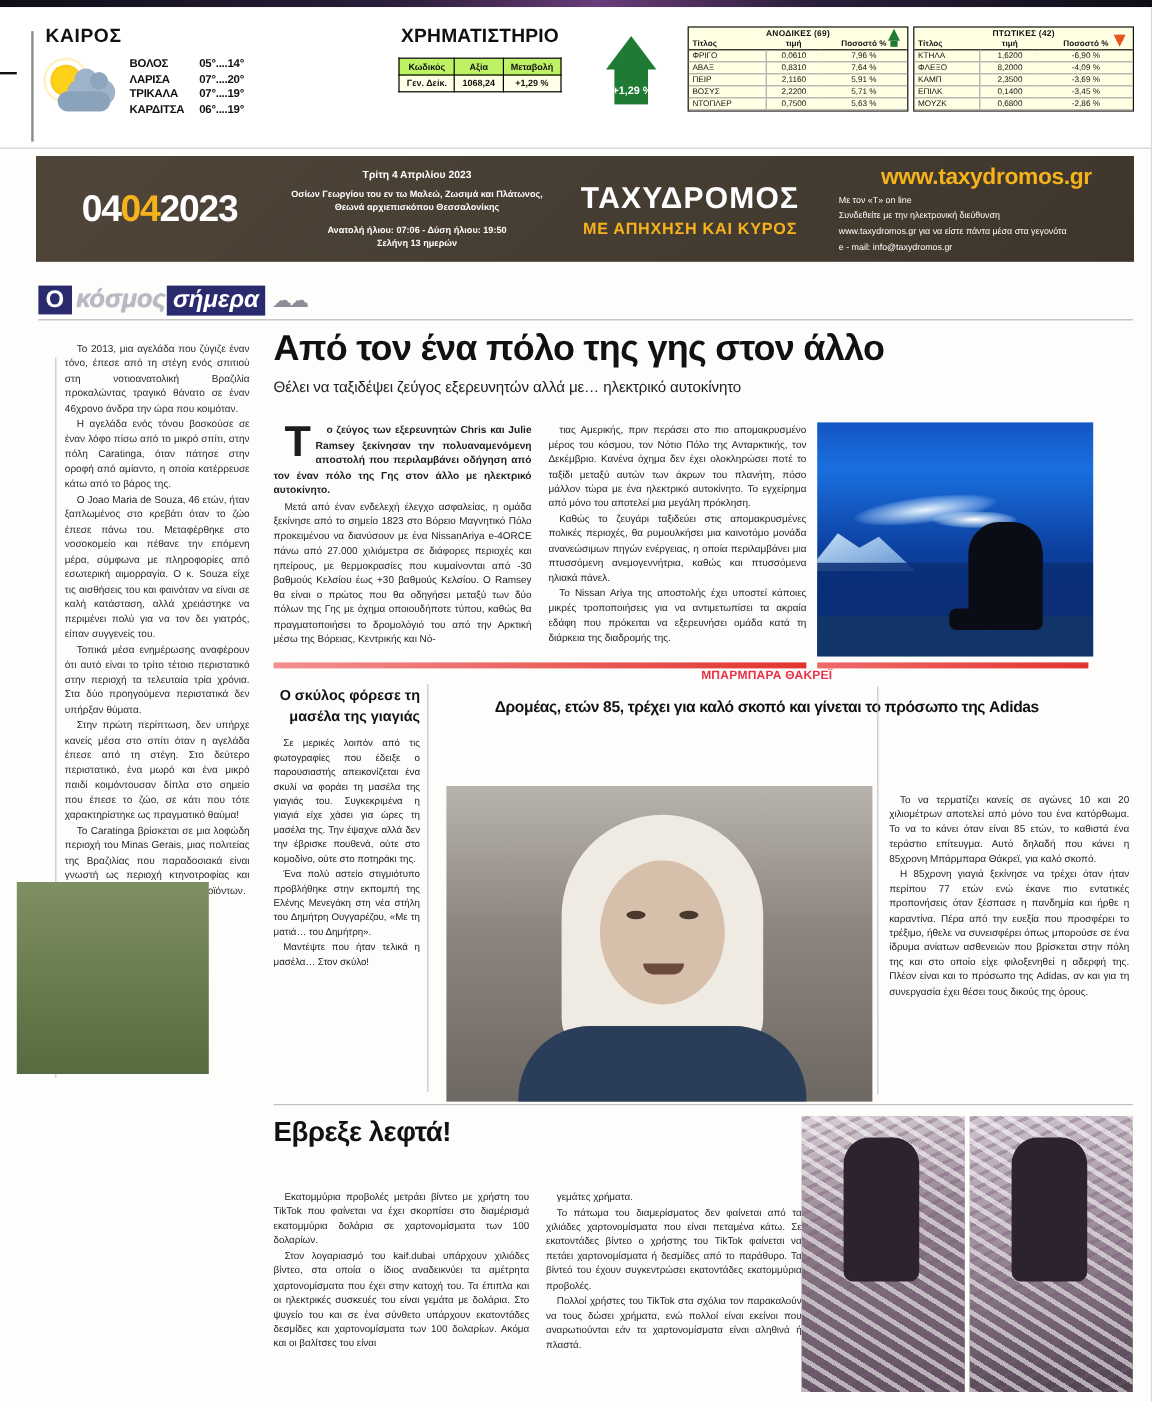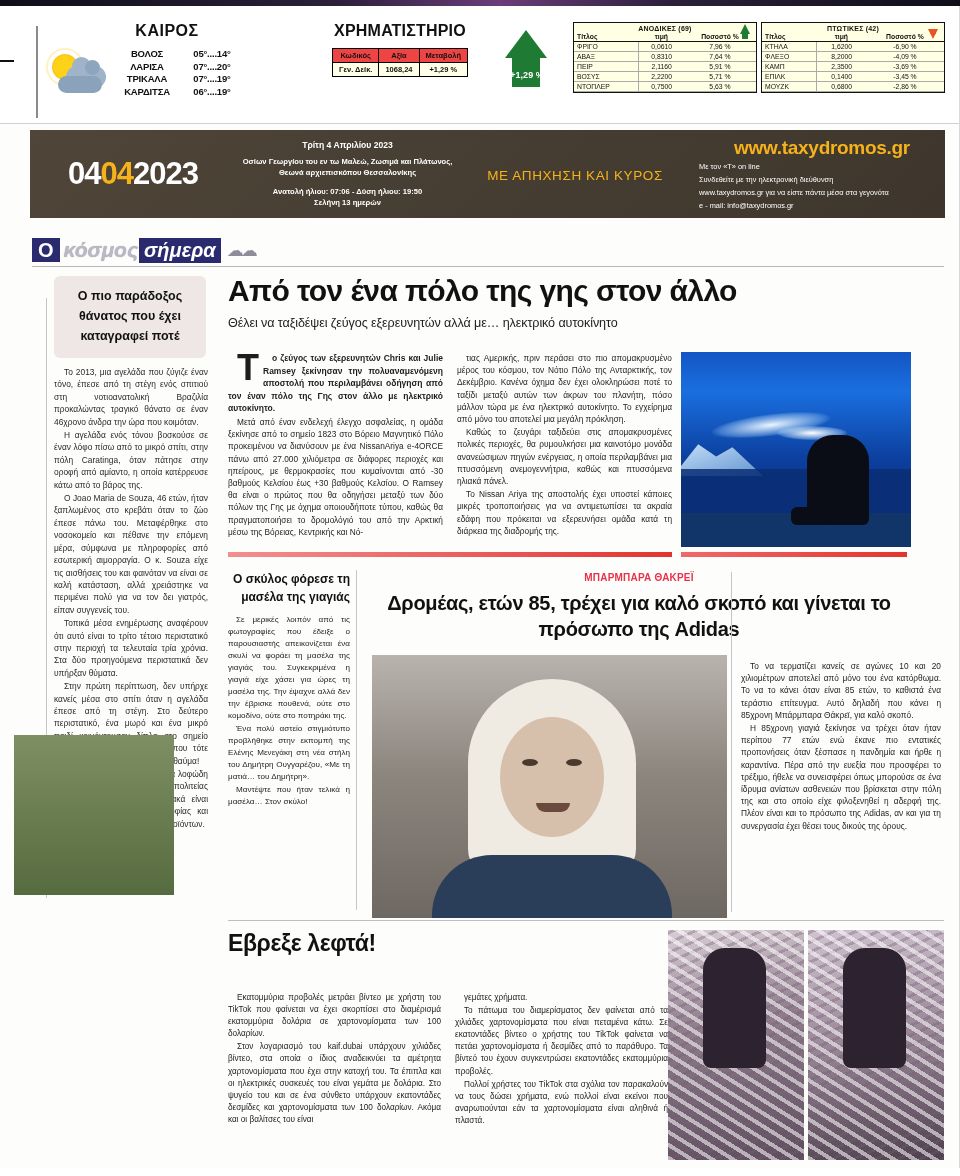--- a/index.html
+++ b/index.html
@@ -14,21 +14,21 @@
   .page { position: relative; width: 960px; height: 1176px; background: #fdfdfb; }
 
   
   .topstrip { position:absolute; top:0; left:0; width:960px; height:6px;
     background: linear-gradient(90deg,#0e0e18 0%, #2b1f3a 35%, #6a3c7a 52%, #2b1f3a 70%, #0e0e18 100%); }
   .topband { position:absolute; top:6px; left:0; width:960px; height:118px; background:#ffffff;
      border-bottom:1px solid #cfcfcf; }
   .leftedge { position:absolute; left:0; top:60px; width:14px; height:2px; background:#111; }
 
   
-  .weather { position:absolute; left:36px; top:22px; width:250px;text-align:center; }
+  .weather { position:absolute; left:26px; top:22px; width:250px; }
   .weather .divider { position:absolute; left:0; top:4px; width:2px; height:92px; background:#8a8a8a; }
   .weather h2 { font-size:16px; font-weight:bold; letter-spacing:0.5px; margin-left:12px; color:#111; }
   .wx-body { display:flex; align-items:flex-start; margin-left:12px; margin-top:8px; }
   .wx-icon { width:62px; height:52px; position:relative; flex:0 0 62px; }
   .sun { position:absolute; left:4px; top:6px; width:26px; height:26px; border-radius:50%;
          background:radial-gradient(circle,#ffd21a 55%, #f7a80c 100%); }
   .sun:before { content:""; position:absolute; left:-4px; top:-4px; width:34px; height:34px;
       border-radius:50%; background:transparent;
       box-shadow: 0 0 0 2px rgba(255,200,20,0.25); }
   .cloud1 { position:absolute; left:18px; top:18px; width:40px; height:22px; background:#9fb4c9;
@@ -44,21 +44,21 @@
   .wx-city { width:58px; letter-spacing:-0.2px; }
   .wx-temp { width:72px; letter-spacing:-0.2px; }
 
   
   .xrim { position:absolute; left:305px; top:22px; width:190px; }
   .xrim h2 { font-size:16px; font-weight:bold; letter-spacing:0.2px; text-align:center; }
   table.mini { border-collapse:collapse; margin:8px auto 0; background:#ffffe8;
      border:1px solid #000; }
   table.mini th, table.mini td { border:1px solid #000; font-size:7.5px; font-weight:bold;
      padding:2px 6px; text-align:center; white-space:nowrap; }
-  table.mini th { background:#ef4444; }
+  table.mini th { background:#bef264; }
 
   
   .arrowbox { position:absolute; left:487px; top:30px; width:80px; height:82px; }
   .arrowbox .tri { position:absolute; left:18px; top:0; width:0; height:0;
      border-left:21px solid transparent; border-right:21px solid transparent;
      border-bottom:28px solid #1f7a34; }
   .arrowbox .stem { position:absolute; left:25px; top:27px; width:28px; height:30px; background:#1f7a34; }
   .arrowbox .pct { position:absolute; left:0; top:40px; width:80px; text-align:center;
      color:#fff; font-size:9px; font-weight:bold; }
 
@@ -90,21 +90,21 @@
   .mh-date { width:200px; text-align:center; font-size:31px; font-weight:bold; letter-spacing:-1px;
      padding-left:6px; }
   .mh-date .w { color:#ffffff; } .mh-date .y { color:#f5b21b; }
   .mh-info { width:235px; color:#fff; font-size:7.4px; line-height:11.5px; text-align:center;
      padding:0 6px; }
   .mh-info .d1 { font-weight:bold; font-size:8.6px; margin-bottom:5px; }
   .mh-info .d2 { font-weight:bold; font-size:7.6px; line-height:11px; margin-bottom:8px; }
   .mh-info .d3 { font-weight:bold; font-size:7.6px; line-height:11px; }
   .mh-title { width:220px; text-align:center; }
   .mh-title .t1 { color:#fff; font-size:25px; font-weight:bold; letter-spacing:1px; }
-  .mh-title .t2 { color:#f5b21b; font-size:13.5px; font-weight:normal; letter-spacing:0.6px; margin-top:3px;text-align:center; }
+  .mh-title .t2 { color:#f5b21b; font-size:13.5px; font-weight:bold; letter-spacing:0.6px; margin-top:3px;text-align:center; }
   .mh-web { flex:1; padding-left:14px; }
   .mh-web .url { color:#f5b21b; font-size:19px; font-weight:bold; letter-spacing:-0.3px;text-align:center; }
   .mh-web .ln { color:#fff; font-size:7.4px; line-height:11.2px; margin-top:2px; }
   .mh-web .ln.b { font-weight:normal; }
 
   
   .seclabel { position:absolute; left:32px; top:236px; height:28px; display:flex; align-items:center; }
   .sl-o { background:#2a2a6e; color:#fff; font-size:20px; font-weight:bold; padding:0 6px; line-height:24px; }
   .sl-kosmos { color:#b9b9c6; font-size:21px; font-weight:bold; font-style:italic; margin-left:4px;
      text-shadow:0 0 1px #9a9aa8; }
@@ -159,23 +159,23 @@
      background:linear-gradient(90deg,#f3908f,#e2342f); }
 
   
   .dogart { position:absolute; left:228px; top:570px; width:122px; }
   .dogart h3 { text-align:right; font-size:12px; font-weight:bold; line-height:18px; color:#111; }
   .dogart .b { margin-top:8px; font-size:8.1px; line-height:12px; text-align:justify; color:#222; }
   .dogart .b p { text-indent:8px; margin-bottom:1px; }
   .dogrule { position:absolute; left:356px; top:570px; width:1px; height:340px; background:#c6c6c6; }
 
   
-  .barb { position:absolute; left:366px; top:572px; width:546px; }
+  .barb { position:absolute; left:366px; top:558px; width:546px; }
   .barb .kicker { text-align:center; color:#e8324a; font-size:10px; font-weight:bold; letter-spacing:0.2px; }
-  .barb h2 { text-align:center; font-size:20px; font-weight:bold; line-height:26px; margin-top:7px;
+  .barb h2 { text-align:center; font-size:13px; font-weight:bold; line-height:26px; margin-top:7px;
      color:#111; letter-spacing:-0.3px; }
   .barbbody { position:absolute; left:741px; top:660px; width:200px; font-size:8.3px; line-height:12.2px;
      text-align:justify; color:#1d1d1d; }
   .barbbody p { text-indent:9px; margin-bottom:1px; }
   .grannyphoto { position:absolute; left:372px; top:655px; width:355px; height:263px;
      background:linear-gradient(180deg,#b8b3ad 0%,#8d867f 45%,#6e6862 100%); overflow:hidden; }
   .gp-scarf { position:absolute; left:96px; top:24px; width:168px; height:200px;
      border-radius:84px 84px 30px 30px; background:#efeae2; }
   .gp-face { position:absolute; left:128px; top:62px; width:104px; height:120px; border-radius:50%;
      background:#d7c0ab; }
@@ -356,20 +356,21 @@
     <div class="mh-date">
       <span class="w">04</span><span class="y">04</span><span class="w">2023</span>
     </div>
     <div class="mh-info">
       <div class="d1">Τρίτη 4 Απριλίου 2023</div>
       <div class="d2">Οσίων Γεωργίου του εν τω Μαλεώ, Ζωσιμά και Πλάτωνος, Θεωνά αρχιεπισκόπου Θεσσαλονίκης</div>
       <div class="d3">Ανατολή ήλιου: 07:06 - Δύση ήλιου: 19:50</div>
       <div class="d3">Σελήνη 13 ημερών</div>
     </div>
     <div class="mh-title">
+      <div class="t1">ΤΑΧΥΔΡΟΜΟΣ</div>
       <div class="t2">ΜΕ ΑΠΗΧΗΣΗ ΚΑΙ ΚΥΡΟΣ</div>
     </div>
     <div class="mh-web">
       <div class="url">www.taxydromos.gr</div>
       <div class="ln">Με τον «Τ» on line</div>
       <div class="ln">Συνδεθείτε με την ηλεκτρονική διεύθυνση</div>
       <div class="ln">www.taxydromos.gr για να είστε πάντα μέσα στα γεγονότα</div>
       <div class="ln b">e - mail: info@taxydromos.gr</div>
     </div>
   </div>
@@ -377,21 +378,20 @@
   <div class="seclabel">
     <span class="sl-o">Ο</span>
     <span class="sl-kosmos">κόσμος</span>
     <span class="sl-simera">σήμερα</span>
     <span class="sl-globe">☁☁</span>
   </div>
   <div class="rulebar"></div>
 
   <div class="leftcol">
     <div class="lc-rule"></div>
-    <div class="lc-title">Ο πιο παράδοξος θάνατος που έχει καταγραφεί ποτέ</div>
     <div class="lc-body">
       <p>Το 2013, μια αγελάδα που ζύγιζε έναν τόνο, έπεσε από τη στέγη ενός σπιτιού στη νοτιοανατολική Βραζιλία προκαλώντας τραγικό θάνατο σε έναν 46χρονο άνδρα την ώρα που κοιμόταν.</p>
       <p>Η αγελάδα ενός τόνου βοσκούσε σε έναν λόφο πίσω από το μικρό σπίτι, στην πόλη Caratinga, όταν πάτησε στην οροφή από αμίαντο, η οποία κατέρρευσε κάτω από το βάρος της.</p>
       <p>Ο Joao Maria de Souza, 46 ετών, ήταν ξαπλωμένος στο κρεβάτι όταν το ζώο έπεσε πάνω του. Μεταφέρθηκε στο νοσοκομείο και πέθανε την επόμενη μέρα, σύμφωνα με πληροφορίες από εσωτερική αιμορραγία. Ο κ. Souza είχε τις αισθήσεις του και φαινόταν να είναι σε καλή κατάσταση, αλλά χρειάστηκε να περιμένει πολύ για να τον δει γιατρός, είπαν συγγενείς του.</p>
       <p>Τοπικά μέσα ενημέρωσης αναφέρουν ότι αυτό είναι το τρίτο τέτοιο περιστατικό στην περιοχή τα τελευταία τρία χρόνια. Στα δύο προηγούμενα περιστατικά δεν υπήρξαν θύματα.</p>
       <p>Στην πρώτη περίπτωση, δεν υπήρχε κανείς μέσα στο σπίτι όταν η αγελάδα έπεσε από τη στέγη. Στο δεύτερο περιστατικό, ένα μωρό και ένα μικρό παιδί κοιμόντουσαν δίπλα στο σημείο που έπεσε το ζώο, σε κάτι που τότε χαρακτηρίστηκε ως πραγματικό θαύμα!</p>
       <p>Το Caratinga βρίσκεται σε μια λοφώδη περιοχή του Minas Gerais, μιας πολιτείας της Βραζιλίας που παραδοσιακά είναι γνωστή ως περιοχή κτηνοτροφίας και παραγωγής γαλακτοκομικών προϊόντων.</p>
     </div>
   </div>
   <div class="cows"></div>

